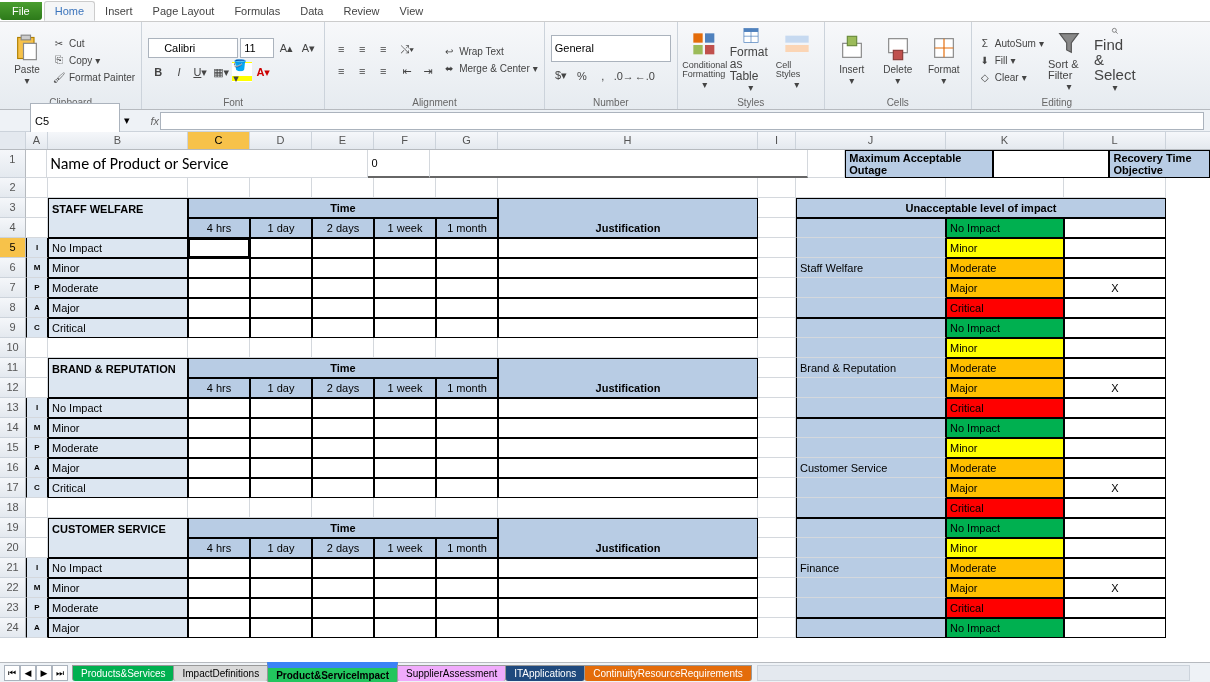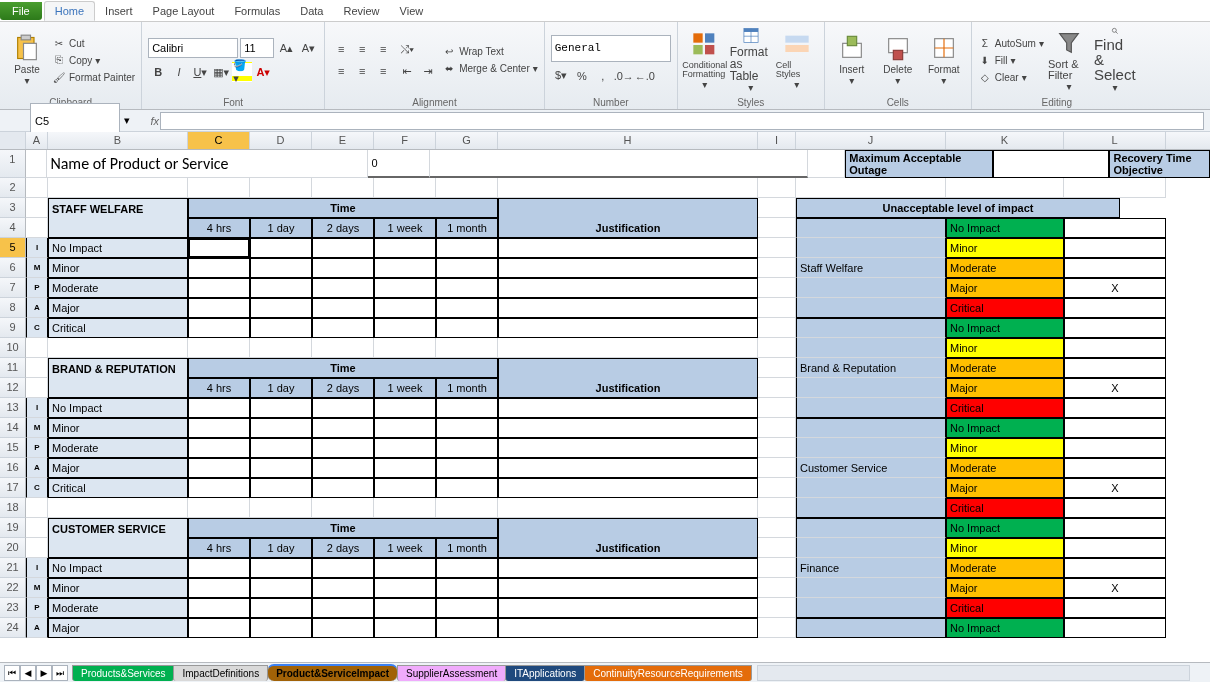--- a/index.html
+++ b/index.html
@@ -14,25 +14,25 @@
 .ribbon { display: flex; height: 88px; background: linear-gradient(#f7f8fa,#e6ebf0); border-bottom: 1px solid #b6babf; }
 .group { display: flex; flex-direction: column; border-right: 1px solid #ccd3db; padding: 2px 6px 0; }
 .group-body { flex: 1; display: flex; align-items: center; gap: 4px; }
 .group-label { text-align: center; font-size: 10px; color: #666; padding: 1px 0; }
 .big-btn { display: flex; flex-direction: column; align-items: center; justify-content: center; width: 42px; height: 66px; font-size: 10px; color: #444; cursor: pointer; }
 .big-btn .ic { width: 28px; height: 28px; margin-bottom: 2px; }
 .mini-stack { display: flex; flex-direction: column; gap: 3px; font-size: 10px; color: #444; }
 .mini-stack .row { display: flex; align-items: center; gap: 3px; cursor: pointer; }
 .mini-ic { width: 14px; height: 14px; display: inline-flex; align-items: center; justify-content: center; }
 .font-row { display: flex; align-items: center; gap: 2px; margin-bottom: 4px; }
-.font-name { width: 90px; height: 20px; border: 1px solid #abb3bd; background: #fff; font-size: 11px; padding: 1px 3px; }
+.font-name { width: 90px; height: 20px; border: 1px solid #abb3bd; background: #fff; font-size: 11px; padding: 1px 15px; }
 .font-size { width: 34px; height: 20px; border: 1px solid #abb3bd; background: #fff; font-size: 11px; padding: 1px 3px; }
 .btnrow { display: flex; gap: 1px; }
 .tb { width: 20px; height: 20px; border: 1px solid transparent; display: flex; align-items: center; justify-content: center; cursor: pointer; font-size: 11px; color: #444; }
-.dd { width: 90px; height: 27px; border: 1px solid #abb3bd; background: #fff; padding: 1px 3px; font-size: 11px; font-family: Liberation Mono, monospace; }
+.dd { width: 90px; height: 27px; border: 1px solid #abb3bd; background: #fff; padding: 1px 3px; font-size: 11px; }
 .align-col { display: flex; flex-direction: column; gap: 2px; }
 
 
 .fbar { display: flex; align-items: center; height: 22px; border-bottom: 1px solid #ccd3db; background: #eef2f6; }
 .namebox { width: 90px; height: 35px; margin: 0 4px 0 30px; border: 1px solid #abb3bd; background: #fff; font-size: 11px; padding: 1px 4px; }
 .fx { font-style: italic; color: #666; margin: 0 1px; }
 .fxline { flex: 1; height: 18px; border: 1px solid #abb3bd; background: #fff; margin-right: 6px; }
 
 
 .grid-wrap { position: relative; height: 530px; overflow: hidden; background: #fff; }
@@ -71,21 +71,21 @@
 .side-label.top { border-top: 1px solid #000; }
 .side-label.bot { border-bottom: 1px solid #000; }
 
 
 .sheettabs { position: absolute; bottom: 0; left: 0; right: 0; height: 20px; display: flex; align-items: center; background: #eef2f6; border-top: 1px solid #b6babf; font-size: 10px; }
 .navbtns { display: flex; gap: 0; margin: 0 4px; }
 .navbtns span { width: 16px; height: 16px; border: 1px solid #abb3bd; background: #fff; text-align: center; line-height: 14px; cursor: pointer; font-size: 9px; }
 .stab { padding: 2px 8px; border: 1px solid #999; border-bottom: none; background: #e4e9ef; margin-right: -1px; border-radius: 0 0 3px 3px; cursor: pointer; }
 .stab.c1 { background: #00b050; color: #fff; }
 .stab.c2 { background: #d9d9d9; }
-.stab.active { background: #a16207; font-weight: bold; border-top: 2px solid #3b82f6; border-radius: 7px; }
+.stab.active { background: #22c55e; font-weight: bold; border-top: 6px solid #3b82f6; }
 .stab.c4 { background: #f0abfc; }
 .stab.c5 { background: #1f497d; color: #fff; }
 .stab.c6 { background: #e46c0a; color: #fff; }
 .scrlong { flex: 1; height: 16px; background: #e4e9ef; margin: 0 20px 0 6px; border: 1px solid #ccd3db; }
 </style>
 </head>
 <body>
 
 <div class="ribbon-tabs">
   <div class="file-tab">File</div>
@@ -310,21 +310,21 @@
         <div class="cell wK "></div>
         <div class="cell wL "></div>
       </div>
       <div class="grow">
         <div class="rowhead">3</div>
         <div class="cell wA "></div>
         <div class="cell light-blue wB" style="border-bottom:none!important">STAFF WELFARE</div>
         <div class="cell hdr-blue" style="width:310px">Time</div>
         <div class="cell hdr-blue wH" style="border-bottom:none!important"></div>
         <div class="cell wI "></div>
-        <div class="cell hdr-blue" style="width:324px">Unacceptable level of impact</div>
+        <div class="cell hdr-blue" style="width:370px">Unacceptable level of impact</div>
       </div>
       <div class="grow">
         <div class="rowhead">4</div>
         <div class="cell wA "></div>
         <div class="cell light-blue wB" style="border-top:none!important"></div>
         <div class="cell hdr-blue wC" style="font-weight:normal">4 hrs</div>
         <div class="cell hdr-blue wD" style="font-weight:normal">1 day</div>
         <div class="cell hdr-blue wE" style="font-weight:normal">2 days</div>
         <div class="cell hdr-blue wF" style="font-weight:normal">1 week</div>
         <div class="cell hdr-blue wG" style="font-weight:normal">1 month</div>

